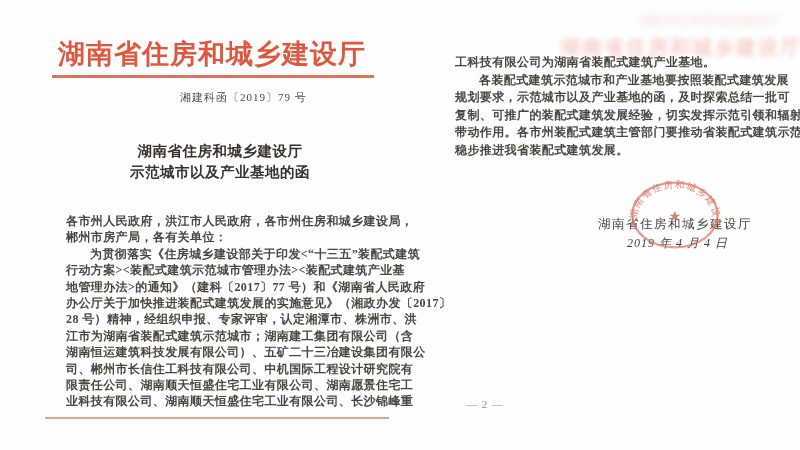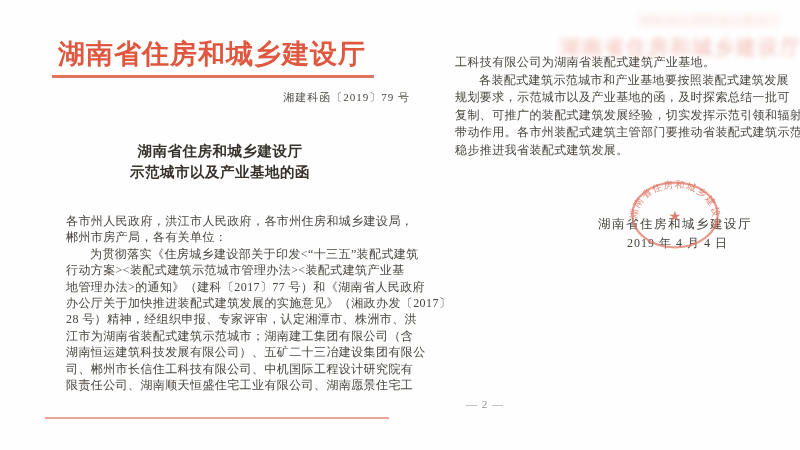--- a/index.html
+++ b/index.html
@@ -17,28 +17,28 @@
     position:absolute;left:12px;top:36px;width:320px;
     font-size:27px;font-weight:bold;color:#e0573f;
     letter-spacing:1px;text-align:center;white-space:nowrap;
   }
   .header-underline{
     position:absolute;left:12px;top:75px;width:322px;height:2.5px;
     background:#d95a42;opacity:.85;
   }
   .doc-number{
     position:absolute;left:140px;top:90px;width:230px;
-    font-size:11px;color:#4c4741;text-align:right;letter-spacing:1px;
+    font-size:11px;color:#4c4741;text-align:left;letter-spacing:1px;
   }
   .doc-title{
     position:absolute;left:0;top:141px;width:360px;
     text-align:center;font-size:14.5px;font-weight:bold;color:#37322b;
     line-height:21px;letter-spacing:.5px;
   }
-  .body-block{position:absolute;font-size:12px;color:#4a453f;letter-spacing:.4px;}
+  .body-block{position:absolute;font-size:12px;color:#4a453f;letter-spacing:.4px;font-weight:bold;}
   .body-left{left:26px;top:213px;width:322px;line-height:16.4px;}
   .body-right{left:20px;top:54px;width:322px;line-height:17.5px;}
   .body-line{white-space:nowrap;}
   .indent{text-indent:2em;}
   .footer-red-line{
     position:absolute;left:5px;top:417px;width:344px;height:1.6px;
     background:#e59281;opacity:.85;
   }
 
   
@@ -56,21 +56,21 @@
   }
   .seal{position:absolute;left:192px;top:177px;width:96px;height:76px;pointer-events:none;}
   .signature{
     position:absolute;left:125px;top:216px;width:230px;
     font-size:12.5px;color:#45403a;text-align:center;
     letter-spacing:1.5px;white-space:nowrap;
   }
   .sign-date{
     position:absolute;left:145px;top:235px;width:195px;
     font-size:12px;color:#45403a;text-align:center;
-    letter-spacing:1px;white-space:nowrap;
+    letter-spacing:1px;white-space:nowrap;font-style:italic;
   }
   .page-number{
     position:absolute;left:20px;top:398px;width:60px;
     font-size:11px;color:#8f8f8f;text-align:center;letter-spacing:1px;
   }
 </style>
 </head>
 <body>
 
 <div class="stage">
@@ -93,20 +93,21 @@
       <div class="body-line">郴州市房产局，各有关单位：</div>
       <div class="body-line indent">为贯彻落实《住房城乡建设部关于印发&lt;“十三五”装配式建筑</div>
       <div class="body-line">行动方案&gt;&lt;装配式建筑示范城市管理办法&gt;&lt;装配式建筑产业基</div>
       <div class="body-line">地管理办法&gt;的通知》（建科〔2017〕77 号）和《湖南省人民政府</div>
       <div class="body-line">办公厅关于加快推进装配式建筑发展的实施意见》（湘政办发〔2017〕</div>
       <div class="body-line">28 号）精神，经组织申报、专家评审，认定湘潭市、株洲市、洪</div>
       <div class="body-line">江市为湖南省装配式建筑示范城市；湖南建工集团有限公司（含</div>
       <div class="body-line">湖南恒运建筑科技发展有限公司）、五矿二十三冶建设集团有限公</div>
       <div class="body-line">司、郴州市长信住工科技有限公司、中机国际工程设计研究院有</div>
       <div class="body-line">限责任公司、湖南顺天恒盛住宅工业有限公司、湖南愿景住宅工</div>
+      <div class="body-line">业科技有限公司、湖南顺天恒盛住宅工业有限公司、长沙锦峰重</div>
     </div>
 
     <div class="footer-red-line"></div>
   </div>
 
   <div class="page page-right">
 
     <div class="ghost-smudge">湖南省住房和城乡建设厅</div>
     <div class="ghost-header">湖南省住房和城乡建设厅</div>
 

